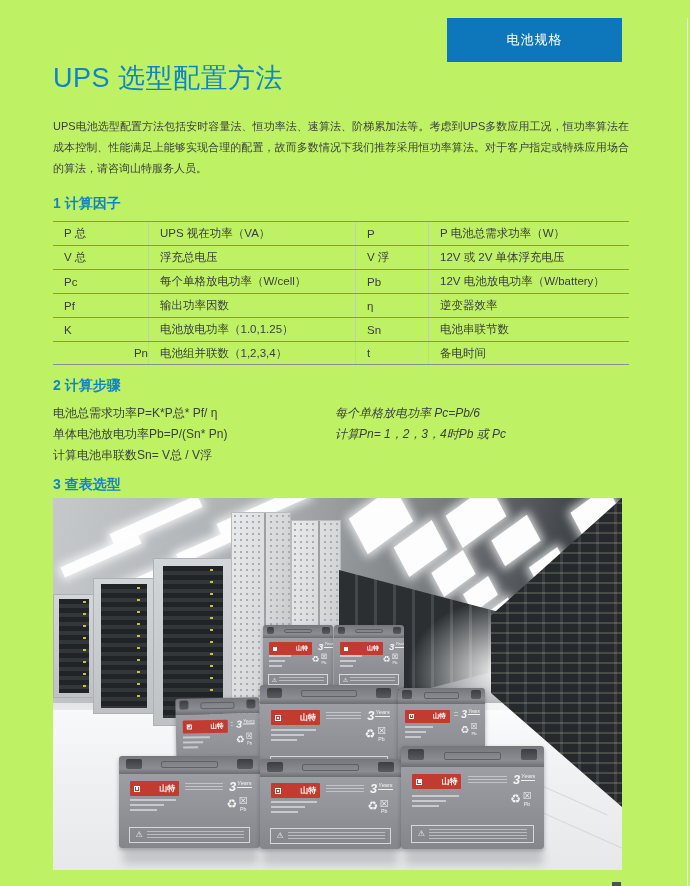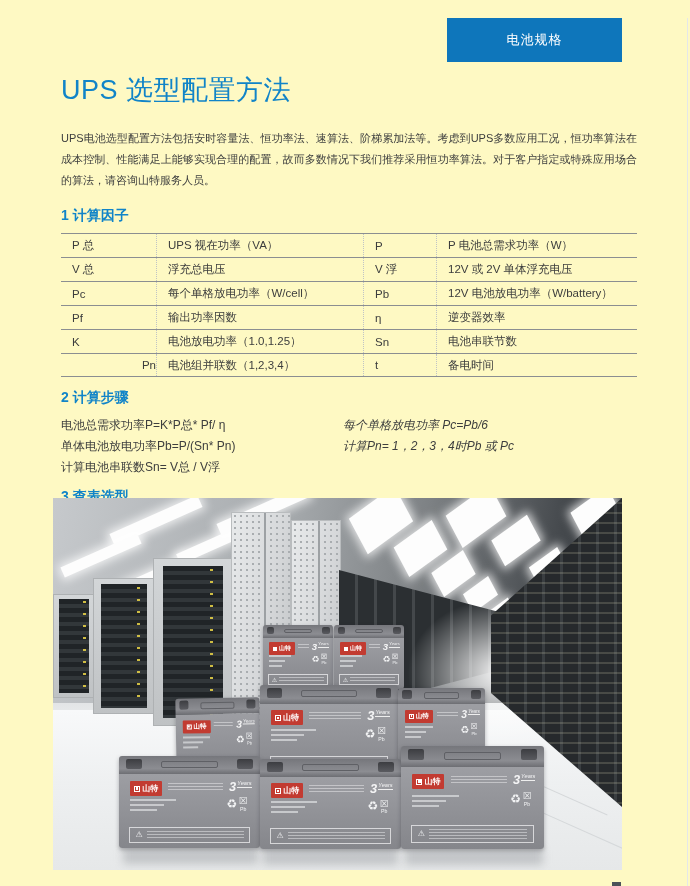--- a/index.html
+++ b/index.html
@@ -1,27 +1,27 @@
 <!DOCTYPE html>
 <html><head>
 <meta charset="utf-8">
 <style>
   * { margin:0; padding:0; box-sizing:border-box; }
   html,body { background:#ffffff; }
   body { font-family:"Liberation Sans","DejaVu Sans",sans-serif; color:#3f4040; }
-  .page { position:relative; width:690px; height:886px; background:#fef9c3; overflow:hidden; }
+  .page { position:relative; width:690px; height:886px; background:#bef264; overflow:hidden; }
 
   
   .tab { position:absolute; left:447px; top:18px; width:175px; height:44px;
          background:#0e76bb; color:#fff; display:flex; align-items:center; justify-content:center;
          font-size:13px; letter-spacing:1px; }
   .page-edge { position:absolute; left:687px; top:18px; width:1px; height:868px; background:#e4e7e9; }
 
   
-  .content { position:absolute; left:53px; top:72px; width:576px;margin-left:8px; }
+  .content { position:absolute; left:53px; top:60px; width:576px; }
   h1.title { color:#1184c8; font-size:27px; font-weight:500; letter-spacing:.5px; margin:0 0 20px 0; }
   p.intro { font-size:11px; line-height:21px; color:#3d3e3e; text-align:justify; margin-bottom:16px; }
   h2.sec { color:#1184c8; font-size:14px; font-weight:bold; margin:10px 0 8px 0; }
 
   
   .ftable { width:576px; margin-bottom:12px; }
   .trow { display:grid; grid-template-columns:95px 207px 73px 1fr; height:24px;
           align-items:center; border-top:1px solid #8b8e91; font-size:11.5px; color:#3c3d3d; }
   .trow:last-child { border-bottom:1px solid #8b8e91;text-align:right; }
   .tcell { padding-left:11px; white-space:nowrap; overflow:hidden; }
@@ -73,21 +73,21 @@
              border-radius:3px; box-shadow:0 2px 4px rgba(40,40,45,.35); }
   .bat-top { position:relative; height:20%; background:linear-gradient(180deg,#76777c,#8c8d92 70%,#6d6e73);
              border-radius:3px 3px 0 0; }
   .term { position:absolute; top:14%; width:11%; height:56%; background:linear-gradient(180deg,#3c3d41,#5a5b60);
           border-radius:2px; }
   .t-l { left:5%; } .t-r { right:5%; }
   .handle { position:absolute; left:30%; top:28%; width:40%; height:38%; border:1px solid #5f6065; border-radius:2px; }
   .bat-face { position:relative; flex:1; background:linear-gradient(180deg,#9d9ea3 0%,#909196 55%,#85868b 100%);
               border-radius:0 0 3px 3px; overflow:hidden; }
   .lab-row { position:absolute; left:8%; top:9%; right:6%; display:flex; align-items:flex-start; gap:5%; }
-  .brand-chip { background:#c23b31; color:#fff; display:inline-flex; align-items:center; gap:2px;
+  .brand-chip { background:#c23b31; color:#fff; display:inline-flex; align-items:center; gap:19px;
                 padding:2px 4px; border-radius:1px; font-weight:bold; white-space:nowrap; }
   .logo-sq { display:inline-block; width:.75em; height:.75em; border:1px solid #fff; position:relative; }
   .logo-sq::after { content:""; position:absolute; left:20%; top:20%; width:60%; height:60%; background:#fff; }
   .mini-lines { flex:1; height:.9em; margin-top:2px;
                 background:repeating-linear-gradient(180deg,rgba(230,230,232,.55) 0 1px,transparent 1px 3px); }
   .badge { color:#f4f4f5; font-style:italic; white-space:nowrap; line-height:1; display:flex; align-items:flex-start; }
   .badge-num { font-weight:bold; font-size:1.6em; }
   .badge-txt { font-size:.7em; margin-left:1px; border-bottom:1px solid #eee; }
   .model-lines { position:absolute; left:8%; top:34%; width:34%; }
   .model-lines i { display:block; height:2px; background:rgba(235,236,238,.6); margin-bottom:3px; }

